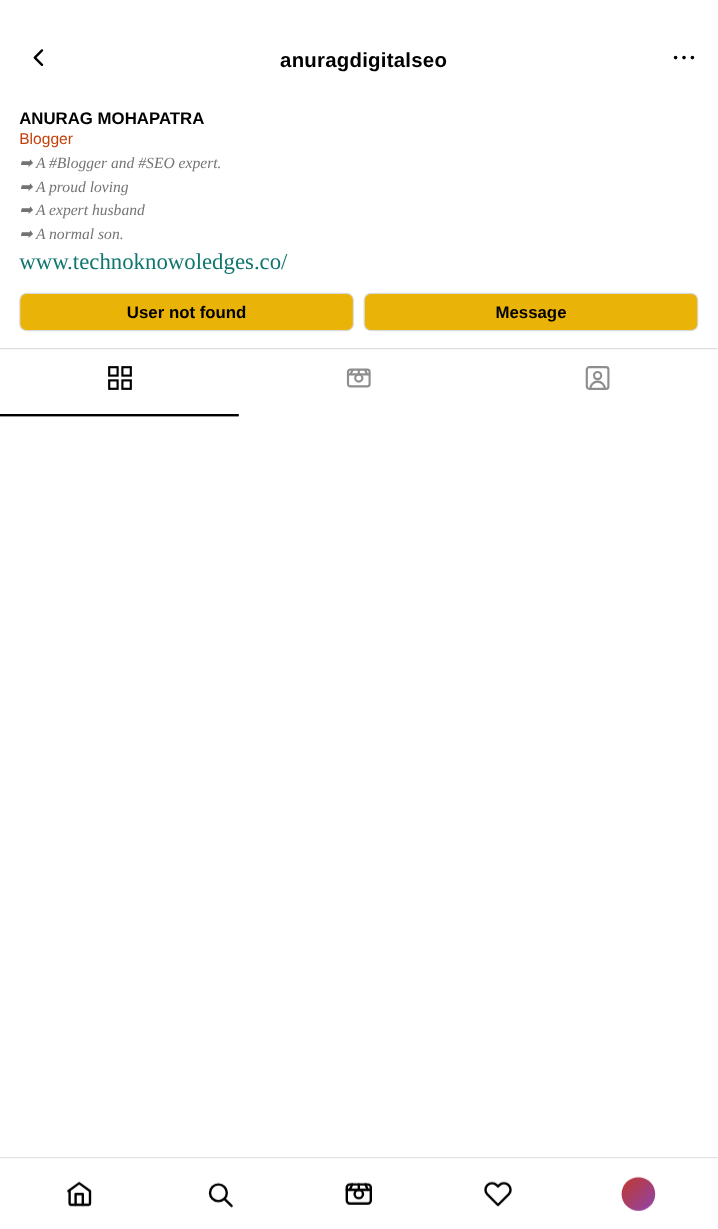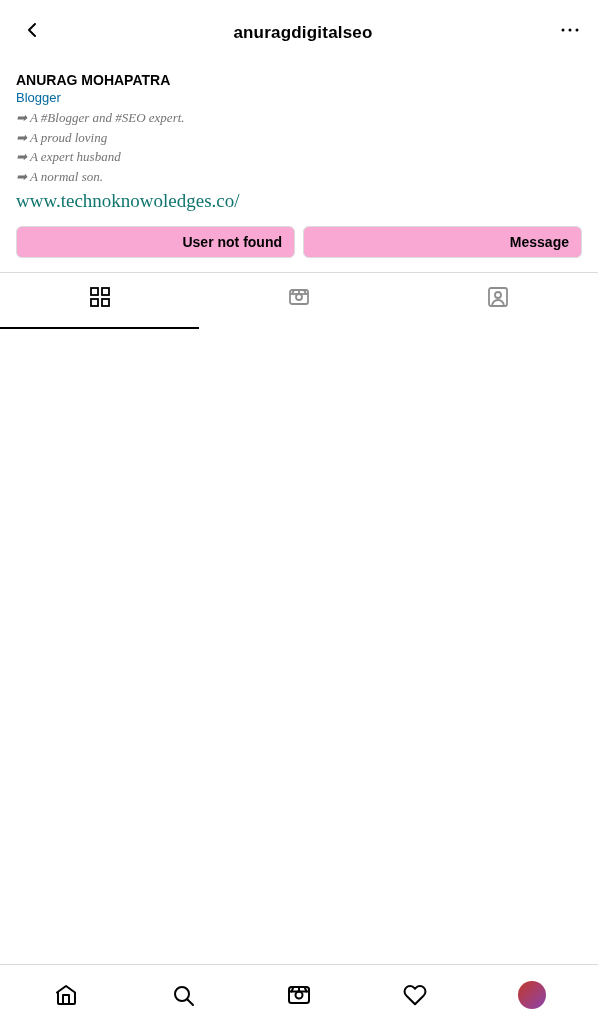--- a/index.html
+++ b/index.html
@@ -11,21 +11,21 @@
       min-height: 1024px;
       position: relative;
       overflow-x: hidden;
     }
 
     
     .header {
       display: flex;
       align-items: center;
       justify-content: space-between;
-      padding: 14px 16px 10px 16px;
+      padding: 32px 16px 10px 16px;
       background: #fff;
     }
     .header-back {
       font-size: 22px;
       color: #000;
       cursor: pointer;
       padding: 4px;
     }
     .header-username {
       font-size: 17px;
@@ -108,21 +108,21 @@
 
     
     .profile-name {
       font-size: 14px;
       font-weight: 700;
       color: #000;
       margin-bottom: 2px;
     }
     .profile-bio-title {
       font-size: 13px;
-      color: #0369a1;
+      color: #c2410c;
       margin-bottom: 3px;
     }
     .profile-bio-line {
       font-size: 13px;
       color: #737373;
       font-style: italic;
       font-family: Georgia, 'Times New Roman', serif;
       line-height: 1.5;
     }
     .profile-link {
@@ -137,26 +137,26 @@
     .profile-buttons {
       display: flex;
       gap: 8px;
       margin: 14px 16px 0 16px;
     }
     .profile-btn {
       flex: 1;
       padding: 7px 12px;
       border: 1.5px solid #dbdbdb;
       border-radius: 6px;
-      background: #f9a8d4;
+      background: #eab308;
       font-size: 14px;
       font-weight: 600;
       color: #000;
       cursor: pointer;
-      text-align: right;
+      text-align: center;
     }
 
     
     .tabs-bar {
       display: flex;
       margin-top: 14px;
       border-top: 1px solid #dbdbdb;
     }
     .tab-item {
       flex: 1;

